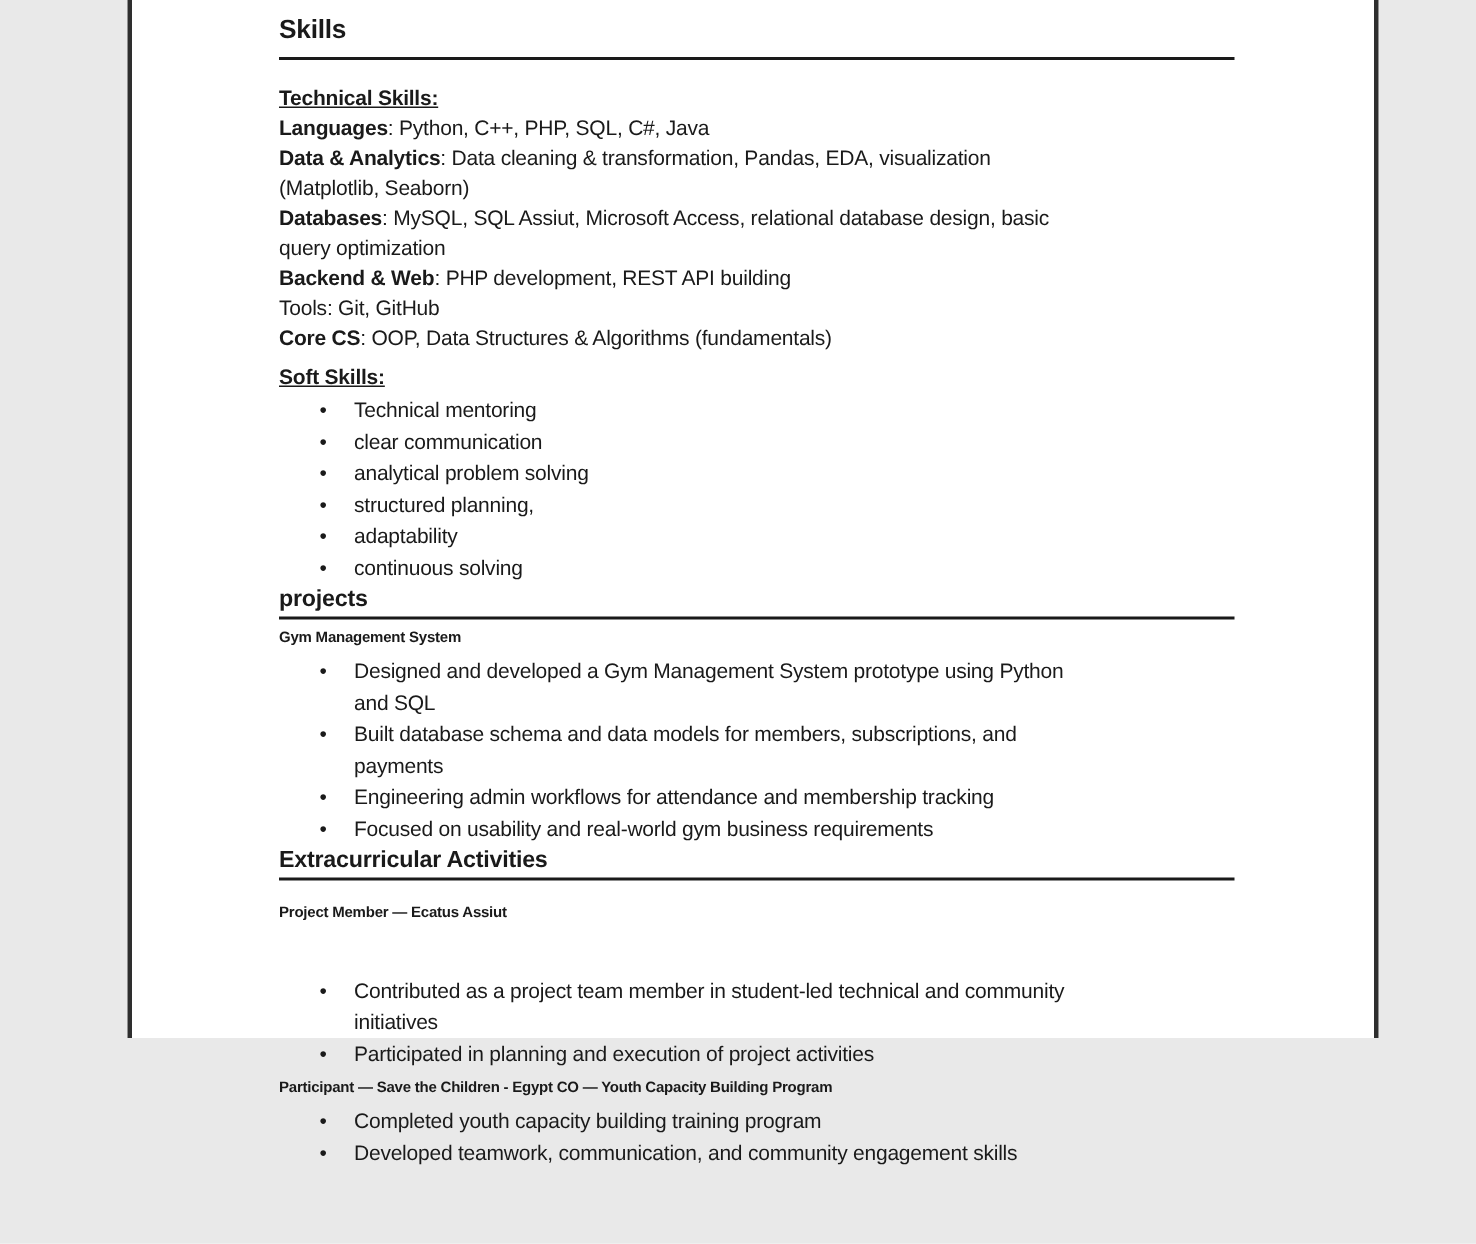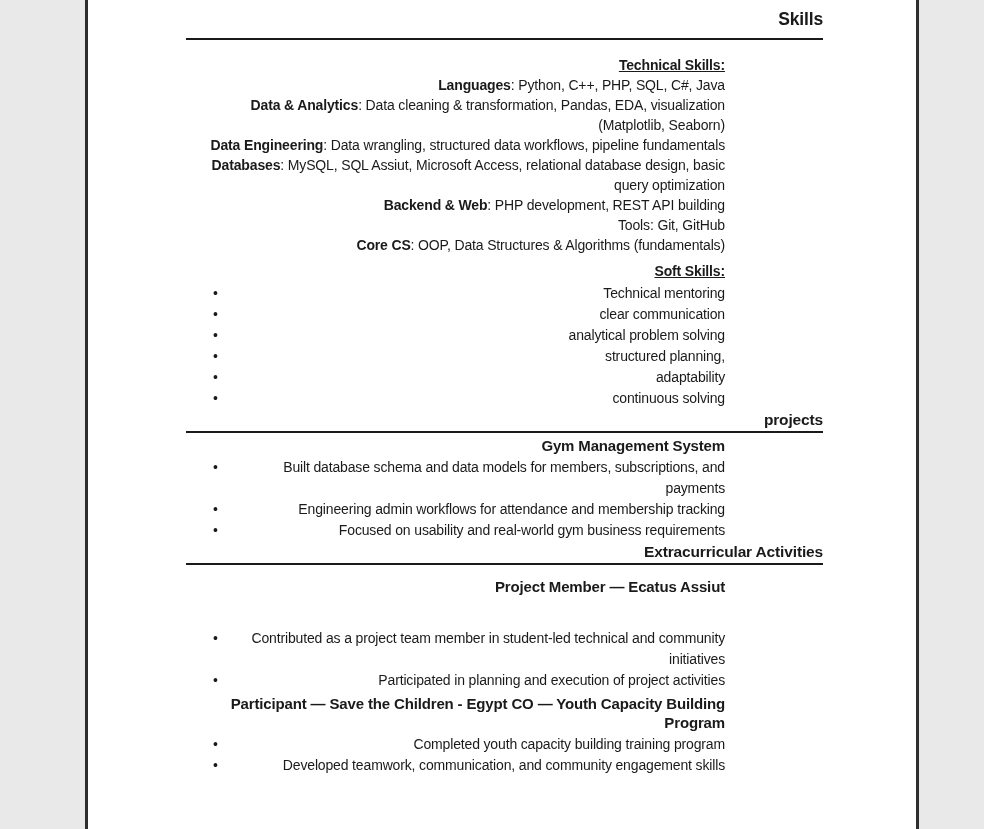--- a/index.html
+++ b/index.html
@@ -5,21 +5,21 @@
   * { box-sizing: border-box; }
   html, body {
     margin: 0; padding: 0;
     width: 984px; height: 829px;
     overflow: hidden;
     background: #e9e9e9;
     font-family: "Liberation Sans", sans-serif;
   }
   .canvas {
     position: relative;
-    width: 984px; height: 829px; text-align: right;
+    width: 984px; height: 692px;
   }
   .page {
     position: absolute;
     top: 0; bottom: 0;
     left: 85px; width: 834px;
     background: #ffffff;
     border-left: 3px solid #2e2e2e;
     border-right: 3px solid #2e2e2e;
   }
   .content {
@@ -45,21 +45,21 @@
     font-size: 15.5px;
     font-weight: 700;
     line-height: 17px;
     margin: 2px 0 0 0;
     padding-bottom: 3px;
     border-bottom: 2px solid #1a1a1a;
     width: 637px;
   }
   h2.section-title.spaced { margin-bottom: 12px; }
   h3.entry-title {
-    font-size: 15px;
+    font-size: 10px;
     font-weight: 700;
     line-height: 19px;
     margin: 3px 0 0 0;
   }
   p { margin: 0; }
   .skills-label {
     font-weight: 700;
     text-decoration: underline;
   }
   .soft-heading { margin-top: 6px; }
@@ -90,41 +90,41 @@
 <div class="canvas">
   <div class="page">
     <div class="content text-col">
 
       <h1 class="section-title">Skills</h1>
 
       <p><span class="skills-label">Technical Skills:</span></p>
 
       <p class="skill-line"><strong class="lead">Languages</strong><span>: Python, C++, PHP, SQL, C#, Java</span></p>
       <p class="skill-line"><strong class="lead">Data &amp; Analytics</strong><span>: Data cleaning &amp; transformation, Pandas, EDA, visualization (Matplotlib, Seaborn)</span></p>
-      <p class="skill-line"><strong class="lead">Data Engineering</strong><span>: Data wrangling, structured data workflows, pipeline fundamentals</span></p>
       <p class="skill-line"><strong class="lead">Databases</strong><span>: MySQL, SQL Assiut, Microsoft Access, relational database design, basic query optimization</span></p>
       <p class="skill-line"><strong class="lead">Backend &amp; Web</strong><span>: PHP development, REST API building</span></p>
       <p class="skill-line"><strong class="lead"></strong><span>Tools: Git, GitHub</span></p>
       <p class="skill-line"><strong class="lead">Core CS</strong><span>: OOP, Data Structures &amp; Algorithms (fundamentals)</span></p>
 
       <p class="soft-heading"><span class="skills-label">Soft Skills:</span></p>
 
       <ul class="bullets">
         <li>Technical mentoring</li>
         <li>clear communication</li>
         <li>analytical problem solving</li>
         <li>structured planning,</li>
         <li>adaptability</li>
         <li>continuous solving</li>
       </ul>
 
       <h2 class="section-title">projects</h2>
 
       <h3 class="entry-title">Gym Management System</h3>
       <ul class="bullets">
+        <li class="force-wrap-sql">Designed and developed a Gym Management System prototype using Python and SQL</li>
         <li>Built database schema and data models for members, subscriptions, and payments</li>
         <li>Engineering admin workflows for attendance and membership tracking</li>
         <li>Focused on usability and real-world gym business requirements</li>
       </ul>
 
       <h2 class="section-title spaced">Extracurricular Activities</h2>
 
       <h3 class="entry-title">Project Member — Ecatus Assiut</h3>
       <ul class="bullets">
         <li class="force-wrap-1">Contributed as a project team member in student-led technical and community initiatives</li>

